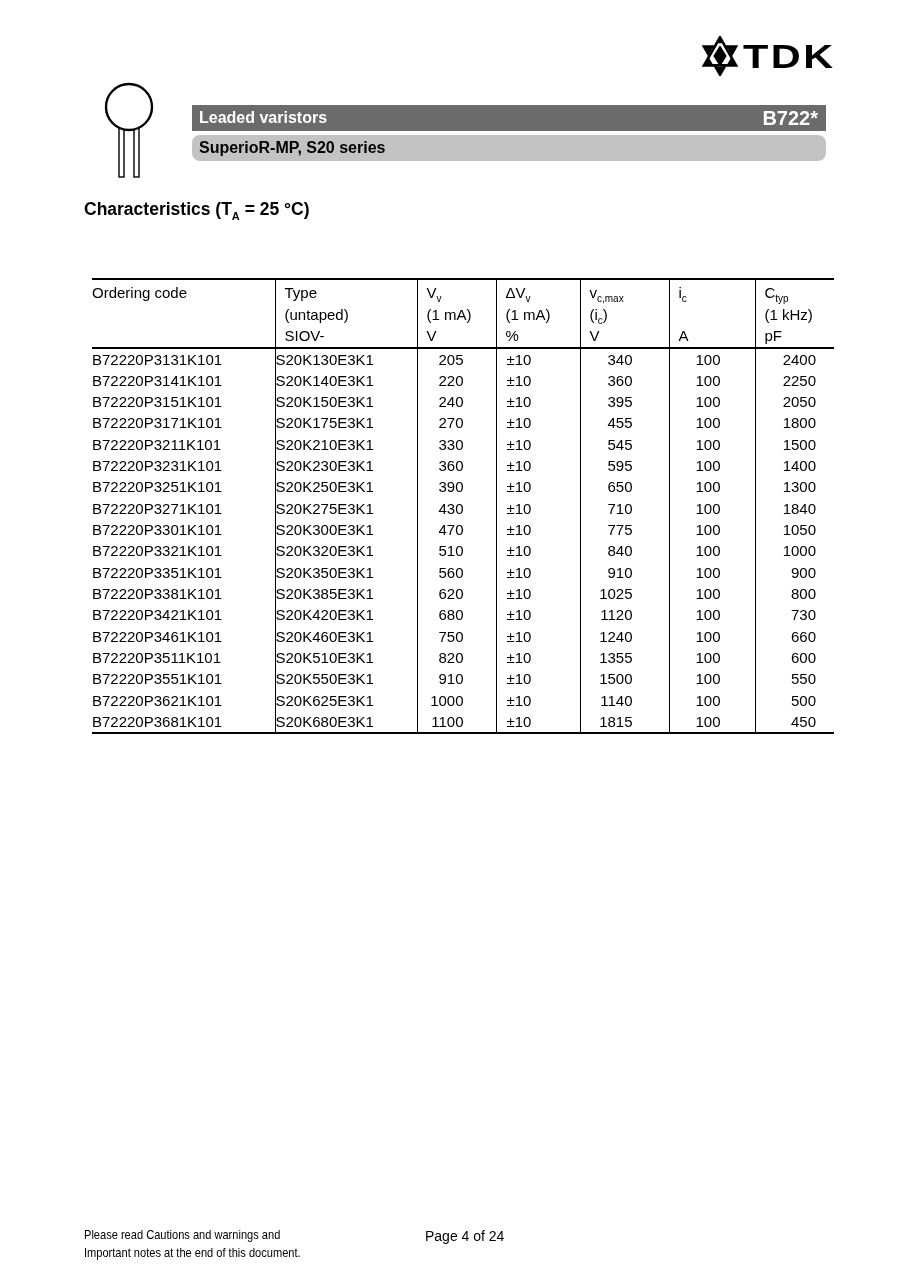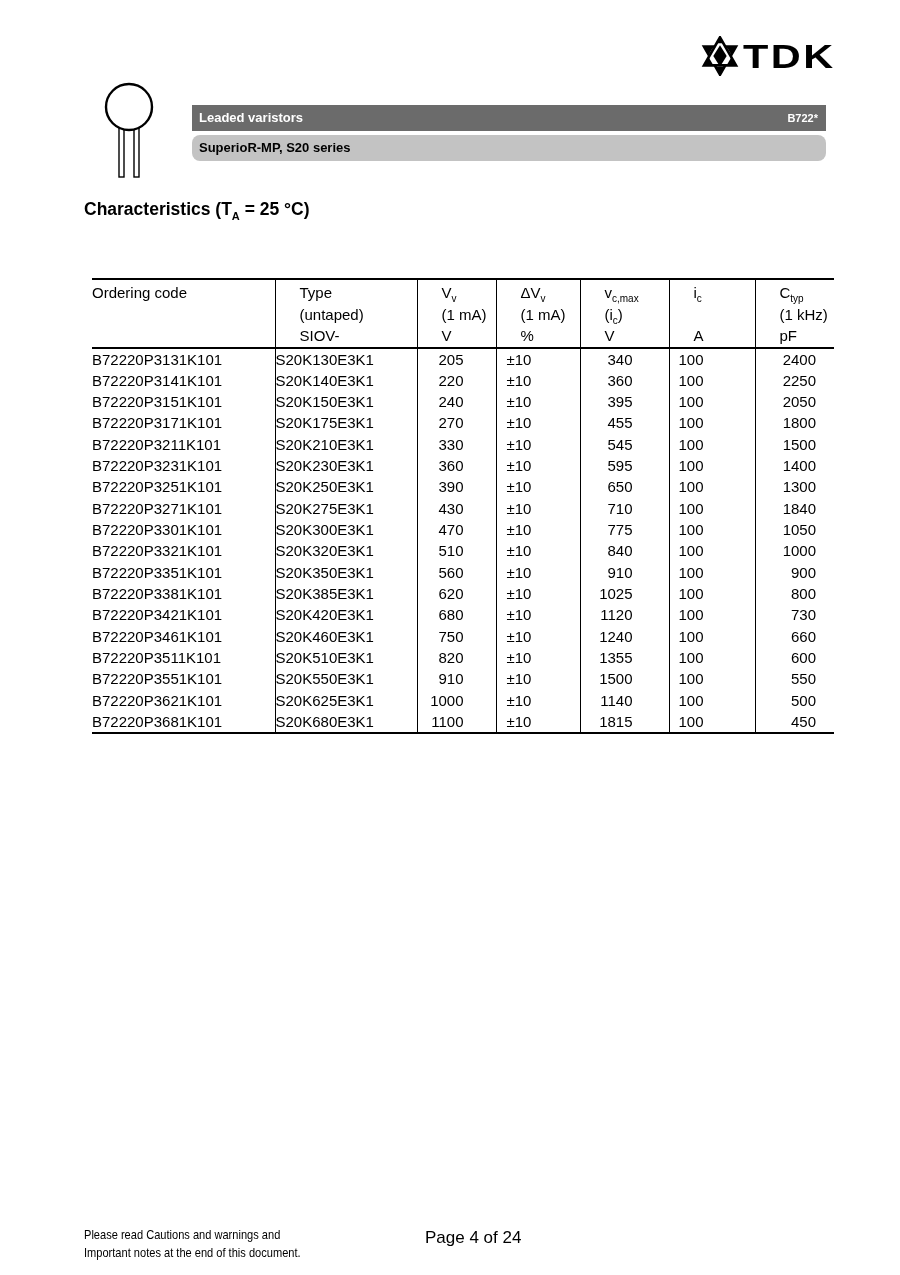--- a/index.html
+++ b/index.html
@@ -26,27 +26,27 @@
 
   
   .varistor-icon { position:absolute; left:103px; top:82px; width:55px; height:100px; }
 
   
   .bar { position:absolute; left:192px; width:634px; height:26px; }
   .bar1 { top:105px; background:#6b6b6b; }
   .bar2 { top:135px; background:#c3c3c3;border-radius:8px; }
   .bar-label {
     position:absolute; left:7px; top:0; line-height:26px;
-    font-size:13px; font-weight:bold;
+    font-size:16px; font-weight:bold;
   }
   .bar1 .bar-label { color:#ffffff; }
   .bar2 .bar-label { color:#000000; }
   .doc-code {
     position:absolute; right:8px; top:0; line-height:26px;
-    font-size:11px; font-weight:bold; color:#ffffff;
+    font-size:20px; font-weight:bold; color:#ffffff;
   }
 
   
   .section-title {
     position:absolute; left:84px; top:199px;
     font-size:17.5px; font-weight:bold;
   }
   .section-title sub { font-size:11px; }
 
   
@@ -65,45 +65,45 @@
 
   .char-table th, .char-table td {
     font-weight:normal; font-size:15px; padding:0;
     vertical-align:top; white-space:nowrap; overflow:hidden;
   }
   .char-table th:nth-child(n+2), .char-table td:nth-child(n+2) {
     border-left:1px solid #000;
   }
   .char-table thead th {
     border-bottom:2px solid #000;
-    text-align:left; padding-left:24px; padding-top:2px;
+    text-align:left; padding-left:9px; padding-top:2px;
   }
   .char-table thead th:first-child { padding-left:0; }
   .hl { height:21.5px; line-height:21.5px; }
   .char-table sub { font-size:10px; line-height:0; }
 
   .char-table td { height:21.33px; line-height:21.33px; }
   .char-table td:nth-child(1){ text-align:left; }
   .char-table td:nth-child(2){ }
   .char-table td:nth-child(3){ text-align:right; padding-right:32px; }
   .char-table td:nth-child(4){ padding-left:10px; }
   .char-table td:nth-child(5){ text-align:right; padding-right:36px; }
-  .char-table td:nth-child(6){ padding-left:9px; }
+  .char-table td:nth-child(6){ padding-left:26px; }
   .char-table td:nth-child(7){ text-align:right; padding-right:18px; }
 
   
   .footer-note {
     position:absolute; left:84px; top:1226px;
     font-size:13.5px; line-height:18px;
     transform:scaleX(0.82); transform-origin:left top;
     white-space:nowrap;
   }
   .page-indicator {
     position:absolute; left:425px; top:1228px;
-    font-size:17px;
+    font-size:14px;
   }
 </style>
 </head>
 <body>
 
 <div id="page">
 
   <div class="tdk-logo">
     <svg class="tdk-symbol" viewBox="0 0 60 60">
       <polygon points="30,58 6,16 54,16" fill="#ffffff" stroke="#000" stroke-width="4"></polygon>

